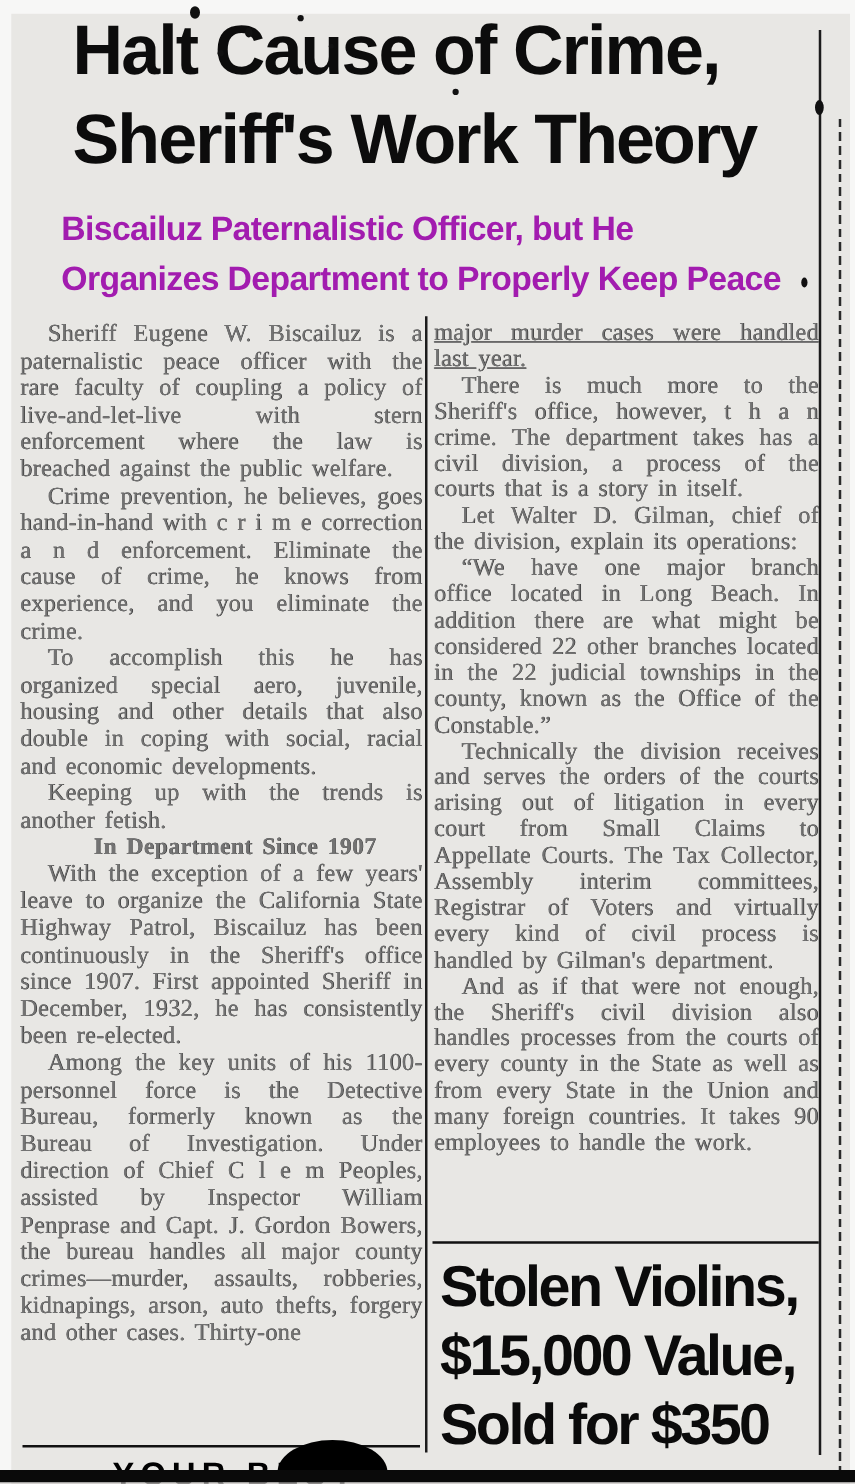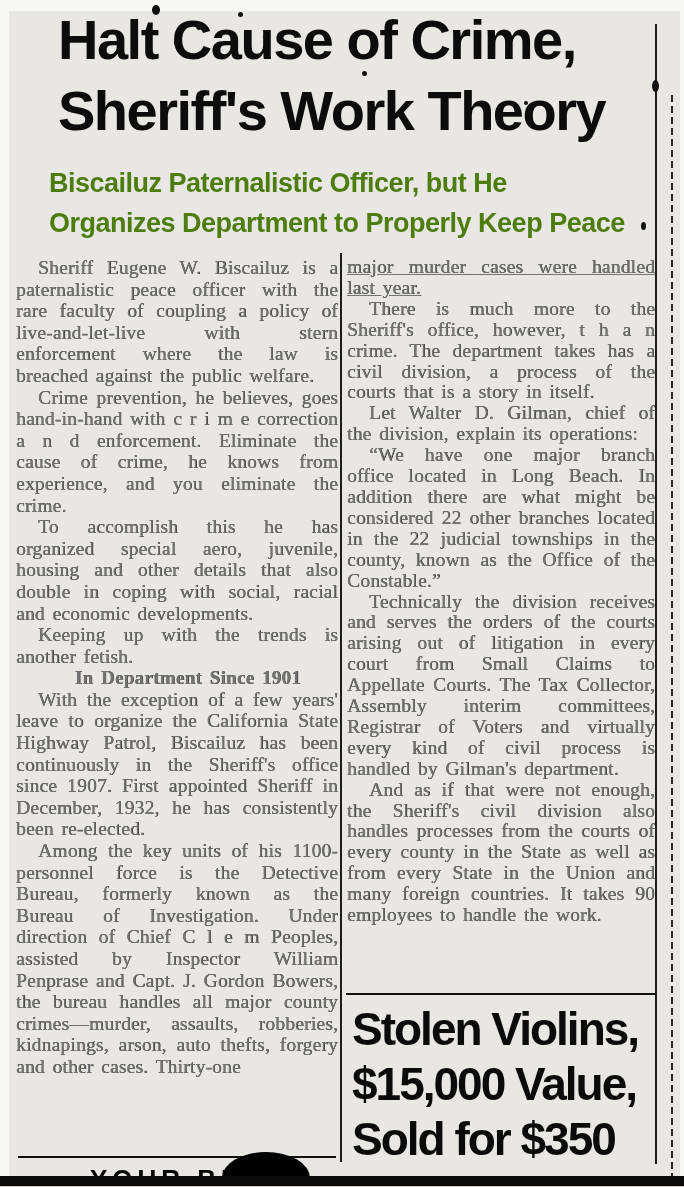--- a/index.html
+++ b/index.html
@@ -16,21 +16,21 @@
   .headline{
     position:absolute;left:22px;top:4px;width:640px;
     font-family:"Liberation Sans", sans-serif;font-weight:bold;
     font-size:56px;line-height:71px;letter-spacing:-1.5px;color:#0c0c0c;
     white-space:nowrap;
     margin-left:36px;
   }
   .subhead{
     position:absolute;left:49px;top:163px;width:620px;
     font-family:"Liberation Sans", sans-serif;font-weight:bold;
-    font-size:27px;line-height:40px;letter-spacing:-0.5px;color:#4d7c0f;
+    font-size:27px;line-height:40px;letter-spacing:-0.5px;color:#a21caf;
     white-space:nowrap;
   }
   .col{
     position:absolute;top:257px;text-align:justify;
     font-size:19.5px;letter-spacing:0.2px;word-spacing:2.5px;
     color:#737373;text-shadow:0.3px 0 0 #181818;overflow:hidden;
   }
   .col p{margin:0;text-indent:22px;}
   .col p.flush{text-indent:0;text-decoration:underline;}
   .col-left{left:16px;width:322px;line-height:21.6px;height:898px;}
@@ -92,21 +92,21 @@
   <div class="v-rule v-divider"></div>
   <div class="v-rule v-right"></div>
   <div class="v-dash"></div>
   <div class="v-blob"></div>
 
   <div class="col col-left">
     <p>Sheriff Eugene W. Biscailuz is a paternalistic peace officer with the rare faculty of coupling a policy of live-and-let-live with stern enforcement where the law is breached against the public welfare.</p>
     <p>Crime prevention, he believes, goes hand-in-hand with c r i m e correction a n d enforcement. Eliminate the cause of crime, he knows from experience, and you eliminate the crime.</p>
     <p>To accomplish this he has organized special aero, juvenile, housing and other details that also double in coping with social, racial and economic developments.</p>
     <p>Keeping up with the trends is another fetish.</p>
-    <p class="section-header">In Department Since 1901</p>
+    <p class="section-header">In Department Since 1907</p>
     <p>With the exception of a few years' leave to organize the California State Highway Patrol, Biscailuz has been continuously in the Sheriff's office since 1907. First appointed Sheriff in December, 1932, he has consistently been re-elected.</p>
     <p>Among the key units of his 1100-personnel force is the Detective Bureau, formerly known as the Bureau of Investigation. Under direction of Chief C l e m Peoples, assisted by Inspector William Penprase and Capt. J. Gordon Bowers, the bureau handles all major county crimes—murder, assaults, robberies, kidnapings, arson, auto thefts, forgery and other cases. Thirty-one</p>
   </div>
 
   <div class="col col-right">
     <p class="flush">major murder cases were handled last year.</p>
     <p>There is much more to the Sheriff's office, however, t h a n crime. The department takes has a civil division, a process of the courts that is a story in itself.</p>
     <p>Let Walter D. Gilman, chief of the division, explain its operations:</p>
     <p>“We have one major branch office located in Long Beach. In addition there are what might be considered 22 other branches located in the 22 judicial townships in the county, known as the Office of the Constable.”</p>
     <p>Technically the division receives and serves the orders of the courts arising out of litigation in every court from Small Claims to Appellate Courts. The Tax Collector, Assembly interim committees, Registrar of Voters and virtually every kind of civil process is handled by Gilman's department.</p>

